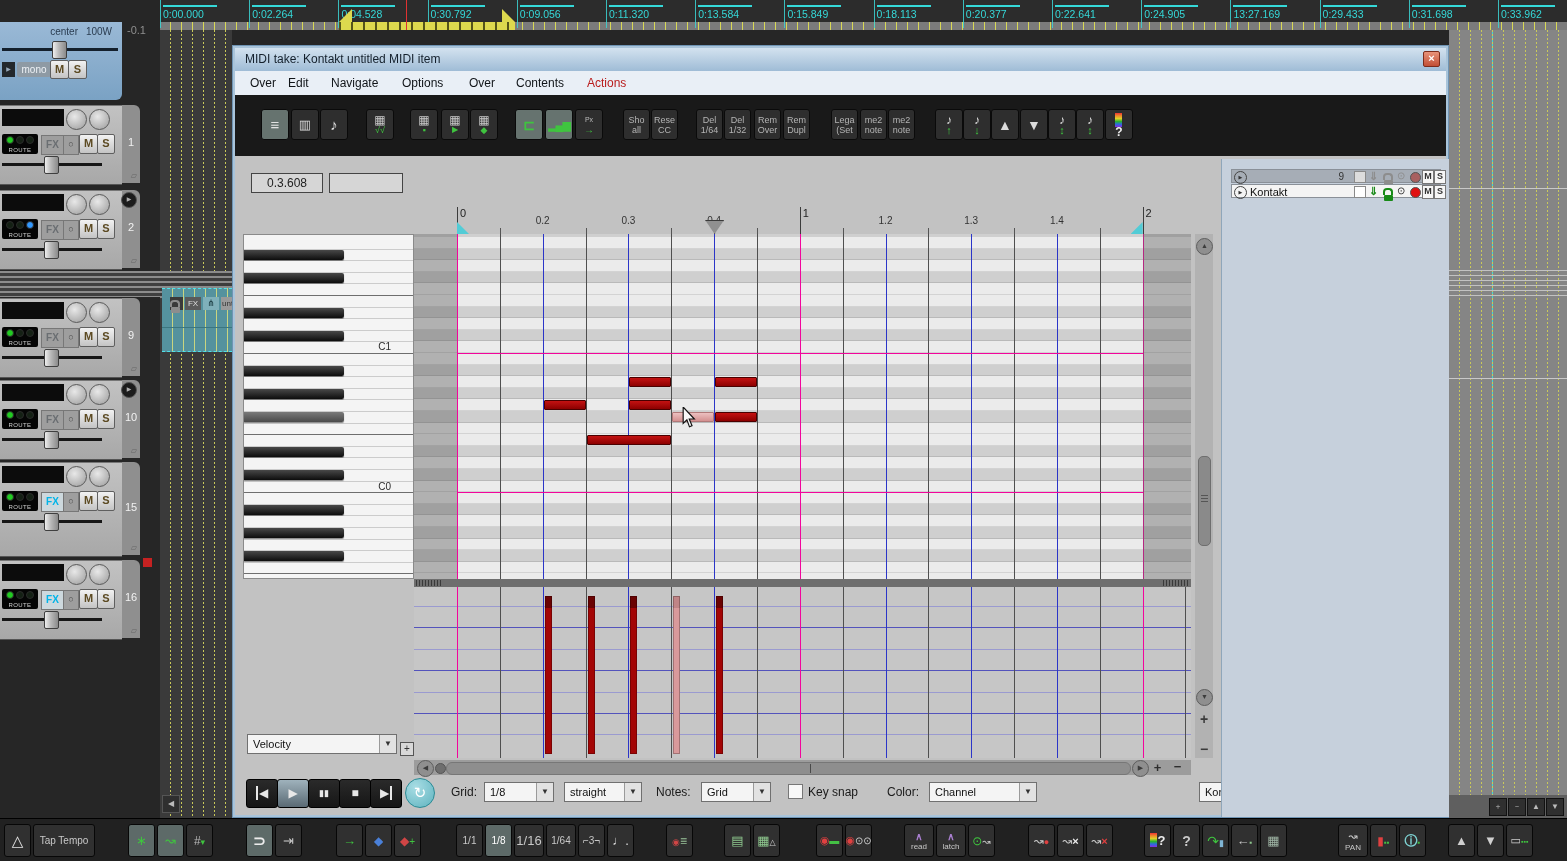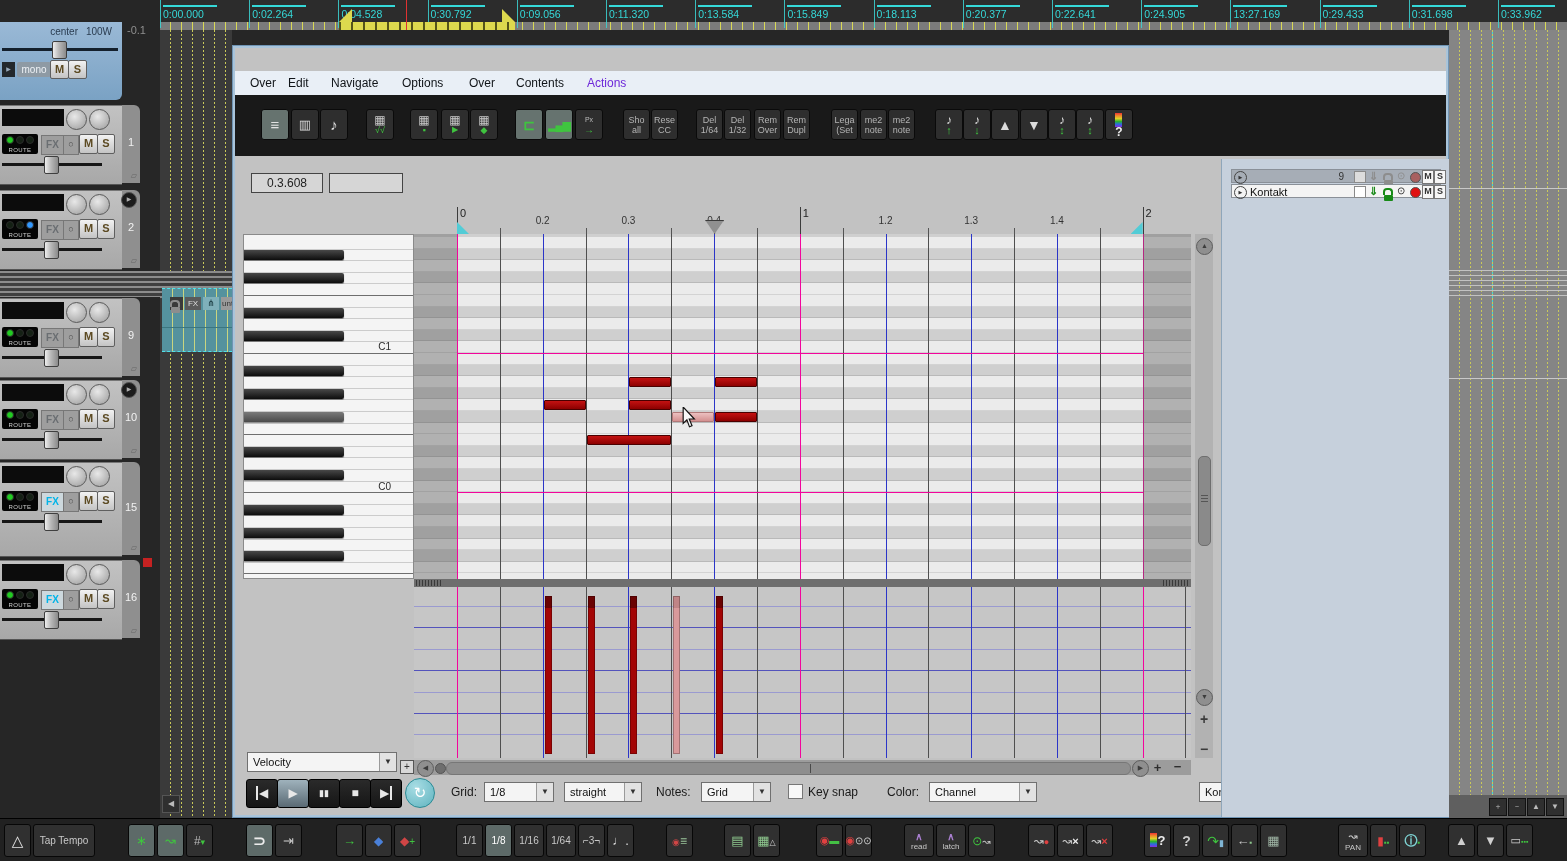--- a/index.html
+++ b/index.html
@@ -273,28 +273,32 @@
       <div style="position: absolute; left: 0px; top: 348px; width: 118px; height: 1px; background: rgb(200, 200, 200);"></div>
       <div style="position: absolute; left: 0px; top: 765px; width: 118px; height: 23px; background: rgb(95, 95, 95);">
         <div style="position: absolute; left: 40px; top: 3px; width: 16px; height: 16px; background: rgb(47, 47, 47); border: 1px solid rgb(17, 17, 17); color: rgb(187, 187, 187); font-size: 8px; text-align: center; line-height: 15px;">＋</div>
         <div style="position: absolute; left: 59px; top: 3px; width: 16px; height: 16px; background: rgb(47, 47, 47); border: 1px solid rgb(17, 17, 17); color: rgb(187, 187, 187); font-size: 8px; text-align: center; line-height: 15px;">－</div>
         <div style="position: absolute; left: 78px; top: 3px; width: 16px; height: 16px; background: rgb(47, 47, 47); border: 1px solid rgb(17, 17, 17); color: rgb(187, 187, 187); font-size: 8px; text-align: center; line-height: 15px;">▲</div>
         <div style="position: absolute; left: 97px; top: 3px; width: 16px; height: 16px; background: rgb(47, 47, 47); border: 1px solid rgb(17, 17, 17); color: rgb(187, 187, 187); font-size: 8px; text-align: center; line-height: 15px;">▼</div>
       </div>
     </div>
 
   <div class="abs" id="editor" style="left:232px;top:45px;width:1217px;height:773px;background:#c2c2c2;border:1px solid #6f94b4;box-shadow:0 0 0 2px #a9c4da inset;box-sizing:border-box">
+    <div class="abs" style="left:2px;top:2px;right:2px;height:23px;background:linear-gradient(#d3e2ef,#9fbcd6);border-bottom:1px solid #7fa2bf">
+      <span class="abs" style="left:10px;top:4px;font-size:12px;color:#14202c">MIDI take: Kontakt untitled MIDI item</span>
+      <span class="abs" style="right:6px;top:3px;width:15px;height:14px;background:linear-gradient(#e8937a,#c24f35);border:1px solid #7c2c1c;border-radius:2px;color:#fff;font-size:11px;line-height:13px;text-align:center;font-weight:bold">×</span>
+    </div>
     <div class="abs" id="menubar" style="left:2px;top:25px;right:2px;height:24px;background:#e9eff6">
         <div style="position: absolute; left: 11px; top: 0px; height: 24px; line-height: 24px; font-size: 12px; color: rgb(16, 20, 24); padding: 0px 4px;">Over</div>
         <div style="position: absolute; left: 49px; top: 0px; height: 24px; line-height: 24px; font-size: 12px; color: rgb(16, 20, 24); padding: 0px 4px;">Edit</div>
         <div style="position: absolute; left: 92px; top: 0px; height: 24px; line-height: 24px; font-size: 12px; color: rgb(16, 20, 24); padding: 0px 4px;">Navigate</div>
         <div style="position: absolute; left: 163px; top: 0px; height: 24px; line-height: 24px; font-size: 12px; color: rgb(16, 20, 24); padding: 0px 4px;">Options</div>
         <div style="position: absolute; left: 230px; top: 0px; height: 24px; line-height: 24px; font-size: 12px; color: rgb(16, 20, 24); padding: 0px 4px;">Over</div>
         <div style="position: absolute; left: 277px; top: 0px; height: 24px; line-height: 24px; font-size: 12px; color: rgb(16, 20, 24); padding: 0px 4px;">Contents</div>
-        <div style="position: absolute; left: 348px; top: 0px; height: 24px; line-height: 24px; font-size: 12px; color: #6d28d9; padding: 0px 4px;">Actions</div>
+        <div style="position: absolute; left: 348px; top: 0px; height: 24px; line-height: 24px; font-size: 12px; color: #b91c1c; padding: 0px 4px;">Actions</div>
       </div>
     <div class="abs" id="etoolbar" style="left:2px;top:49px;right:2px;height:61px;background:#191919">
         <div class="abs tbtn active" style="position: absolute; left: 26px; top: 14px; width: 28px; height: 31px;">
           <span style="color:#e2e2e2;font-size:15px;font-weight:bold">≡</span>
         </div>
         <div class="abs tbtn" style="position: absolute; left: 56px; top: 14px; width: 28px; height: 31px;">
           <span style="color:#dcdcdc;font-size:13px">▥</span>
         </div>
         <div class="abs tbtn" style="position: absolute; left: 85px; top: 14px; width: 28px; height: 31px;">
           <span style="color:#e2e2e2;font-size:15px">♪</span>
@@ -537,21 +541,21 @@
         <div style="position: absolute; left: 268px; top: 173px; width: 14px; height: 21px;"><svg width="14" height="21" viewBox="0 0 12 18">
             <polygon points="1,0 1,14 4.2,11 6.4,17 8.6,16 6.2,10.3 10.6,10.3" fill="#f8f8f8" stroke="#111" stroke-width="1"></polygon>
           </svg></div>
       </div>
 
     <div class="abs" style="left:181px;top:533px;width:777px;height:8px;background:#6e6e6e">
       <span class="abs" style="left:2px;top:1px;width:26px;height:6px;background:repeating-linear-gradient(90deg,#3a3a3a 0 1px,transparent 1px 3px)"></span>
       <span class="abs" style="right:2px;top:1px;width:26px;height:6px;background:repeating-linear-gradient(90deg,#3a3a3a 0 1px,transparent 1px 3px)"></span>
     </div>
 
-    <div class="abs" style="left:10px;top:551px;width:171px;height:179px;background:#c2c2c2">
+    <div class="abs" style="left:10px;top:533px;width:171px;height:179px;background:#c2c2c2">
       <div class="dd" style="left:4px;top:155px;width:150px">
         <span>Velocity</span>
         <span class="arr">▼</span>
       </div>
       <div class="abs" style="left:157px;top:163px;width:12px;height:12px;border:1px solid #555;background:#d8d8d8;color:#333;font-size:10px;line-height:11px;text-align:center">+</div>
     </div>
     <div class="abs" id="vlane" style="left:181px;top:541px;width:777px;height:171px;background:#c6c6c6;overflow:hidden">
         <div style="position: absolute; left: 0px; top: 19px; width: 777px; height: 1px; background: rgb(154, 154, 208);"></div>
         <div style="position: absolute; left: 0px; top: 40.4px; width: 777px; height: 1px; background: rgb(83, 83, 188);"></div>
         <div style="position: absolute; left: 0px; top: 61.8px; width: 777px; height: 1px; background: rgb(154, 154, 208);"></div>
@@ -701,21 +705,21 @@
       <div class="abs bbtn" style="position: absolute; left: 394px; top: 5px; width: 27px; height: 33px;">
         <div><span style="color:#d04545;font-size:12px">◆</span><span style="color:#3fc43f;font-size:10px">+</span></div>
       </div>
       <div class="abs bbtn" style="position: absolute; left: 456px; top: 5px; width: 27px; height: 33px;">
         <div style="font-size:10px">1/1</div>
       </div>
       <div class="abs bbtn active" style="position: absolute; left: 485px; top: 5px; width: 27px; height: 33px;">
         <div style="font-size:10px">1/8</div>
       </div>
       <div class="abs bbtn" style="position: absolute; left: 514px; top: 5px; width: 30px; height: 33px;">
-        <div style="font-size:10px">1/16</div>
+        <div style="font-size:13px">1/16</div>
       </div>
       <div class="abs bbtn" style="position: absolute; left: 546px; top: 5px; width: 30px; height: 33px;">
         <div style="font-size:10px">1/64</div>
       </div>
       <div class="abs bbtn" style="position: absolute; left: 578px; top: 5px; width: 27px; height: 33px;">
         <div style="font-size:10px">⌐3¬</div>
       </div>
       <div class="abs bbtn" style="position: absolute; left: 607px; top: 5px; width: 27px; height: 33px;">
         <div><span style="color:#ddd;font-size:13px">♩.</span></div>
       </div>

